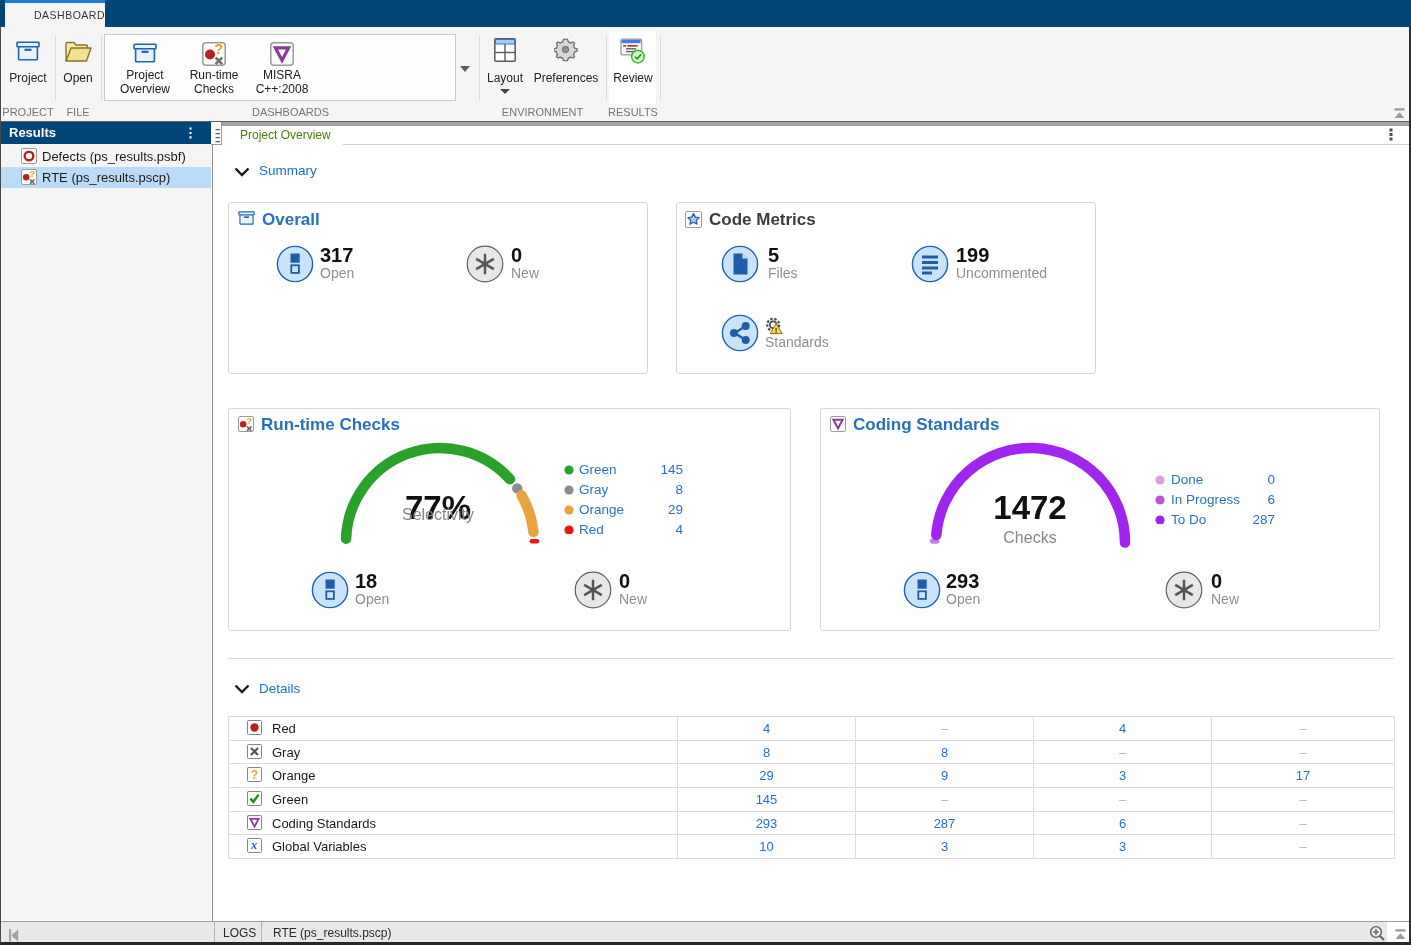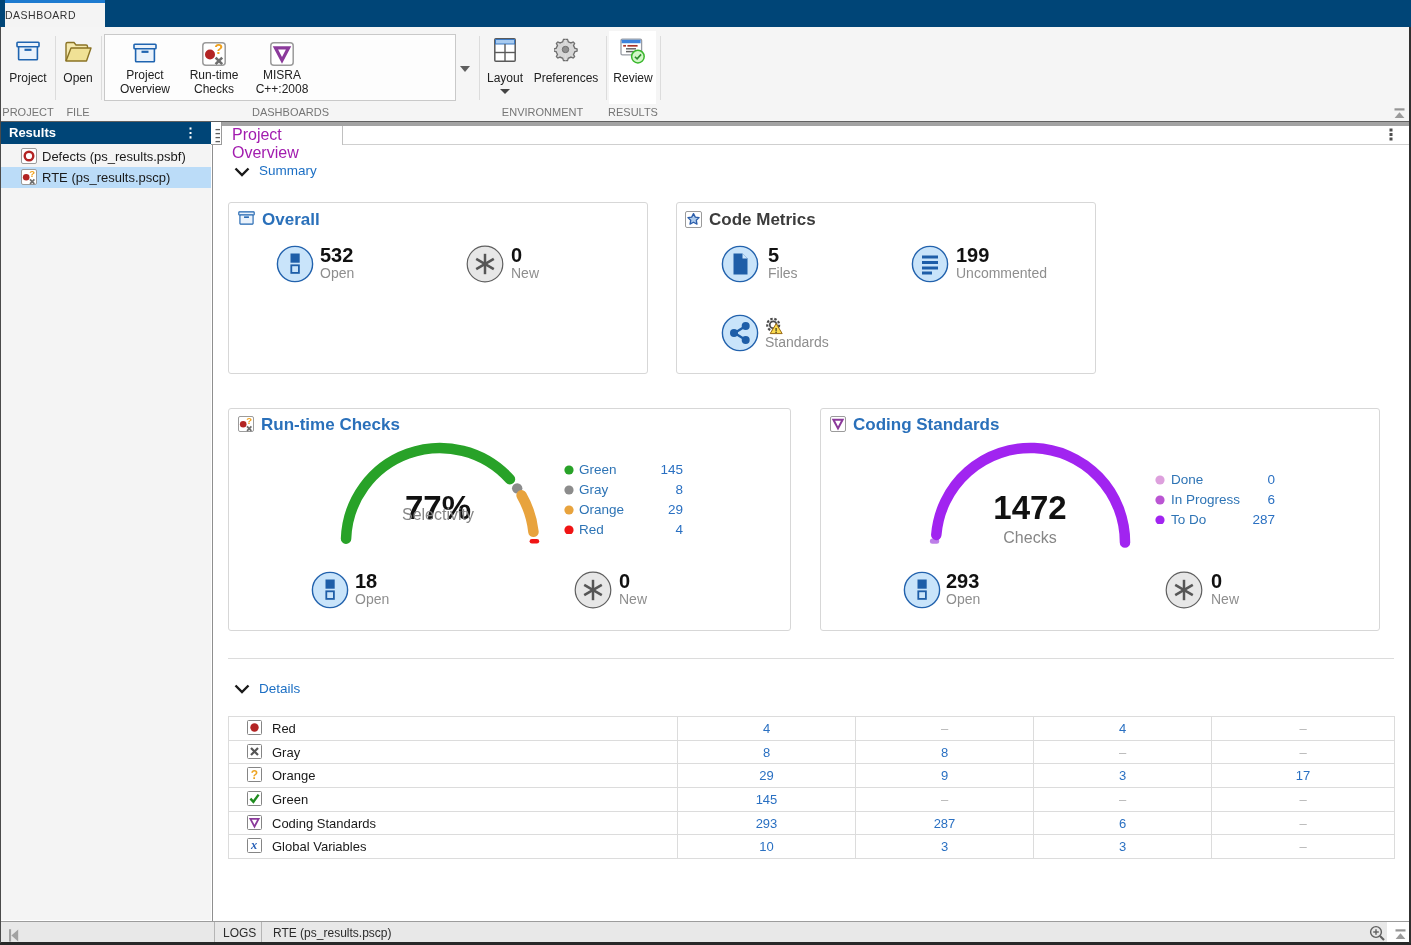--- a/index.html
+++ b/index.html
@@ -2,42 +2,42 @@
 <html><head>
 <meta charset="utf-8">
 <style>
 * { margin:0; padding:0; box-sizing:border-box; }
 html,body { width:1411px; height:945px; overflow:hidden; }
 body { font-family:"Liberation Sans", sans-serif; background:#fff; position:relative; }
 .abs { position:absolute; }
 
 
 #titlebar { left:0; top:0; width:1411px; height:27px; background:#004577; }
-#dtab { left:5px; top:0; width:100px; height:27px; background:#f4f4f4; border-top:3px solid #1d7bd0; color:#333; font-size:10.5px; letter-spacing:0.5px; text-align:left; line-height:24px; }
+#dtab { left:5px; top:0; width:100px; height:27px; background:#f4f4f4; border-top:3px solid #1d7bd0; color:#333; font-size:10.5px; letter-spacing:0.5px; text-align:right; line-height:24px; }
 
 
 #ribbon { left:0; top:27px; width:1411px; height:95px; background:#f5f5f5; border-bottom:1px solid #616161; border-left:1px solid #9a9a9a; border-right:1px solid #555; }
 .rsep { width:1px; top:9px; height:64px; background:#dcdcdc; }
 .rlabel { top:79px; height:14px; font-size:11px; color:#757575; text-align:center; }
 .rbtn-label { font-size:12px; color:#222; text-align:center; line-height:14px; }
 #dashgroup { left:103px; top:7px; width:352px; height:67px; background:#fdfdfd; border:1px solid #c9c9c9; }
 #reviewbox { left:608px; top:4px; width:47px; height:73px; background:#fff; }
 
 
 #leftpanel { left:1px; top:122px; width:210px; height:798px; background:#f4f4f4; }
 #lphead { left:0; top:0; width:210px; height:22px; background:#004577; color:#fff; font-weight:bold; font-size:13px; line-height:22px; padding-left:8px; }
 .lprow { left:0; width:210px; height:21px; font-size:13px; color:#1a1a1a; line-height:21px; }
 .lprow .ic { position:absolute; left:20px; top:2px; }
 .lprow .tx { position:absolute; left:41px; }
 
 
 #splitter { left:211px; top:122px; width:11px; height:798px; background:#fff; }
 #main { left:222px; top:122px; width:1188px; height:798px; background:#fff; }
 #tabstrip-top { left:0; top:0; width:1188px; height:4px; background:#a3a3a3; }
-#ptab { left:0; top:4px; width:121px; height:19px; background:#fff; border-right:1px solid #c0c0c0; font-size:16px; color:#a21caf; line-height:18px; padding-left:10px; }
+#ptab { left:8px; top:4px; width:121px; height:19px; background:#fff; border-right:1px solid #c0c0c0; font-size:12px; color:#4d7c0f; line-height:18px; padding-left:10px; }
 #tabrest { left:121px; top:4px; width:1067px; height:19px; background:#fff; border-bottom:1px solid #cfcfcf; }
 
 
 .seclink { color:#1c6fc4; font-size:13.5px; }
 .card { position:absolute; border:1px solid #d7d7d7; border-radius:3px; background:#fff; }
 .cardtitle { position:absolute; font-size:17px; font-weight:bold; }
 .bignum { position:absolute; font-size:20px; font-weight:bold; color:#111; }
 .graylab { position:absolute; font-size:14px; color:#8e8e8e; }
 .gaugenum { position:absolute; font-size:33px; font-weight:bold; color:#111; text-align:center; }
 .gaugelab { position:absolute; font-size:16px; color:#868686; text-align:center; }
@@ -193,21 +193,21 @@
         <rect x="1" y="1.2" width="22" height="4.6" rx="0.8" fill="#eaf2fb" stroke="#1f64b0" stroke-width="1.6"></rect>
         <rect x="2.6" y="5.8" width="18.8" height="13" rx="0.8" fill="#eaf2fb" stroke="#1f64b0" stroke-width="1.6"></rect>
         <line x1="8.5" y1="8.8" x2="15.5" y2="8.8" stroke="#1f64b0" stroke-width="2.2"></line>
       </svg></div>
   <div class="cardtitle" style="left:40px; top:88px; color:#2a70ba;">Overall</div>
   <div class="abs" style="left:54px; top:123px;"><svg width="38" height="38" viewBox="0 0 38 38">
         <circle cx="19" cy="19" r="17.6" fill="#c9e4fa" stroke="#2262ad" stroke-width="1.4"></circle>
         <rect x="14.5" y="8.5" width="9.2" height="9.2" fill="#1e5ea8"></rect>
         <rect x="15.3" y="20.3" width="7.6" height="7.6" fill="none" stroke="#1e5ea8" stroke-width="1.8"></rect>
       </svg></div>
-  <div class="bignum" style="left:98px; top:122px;">532</div>
+  <div class="bignum" style="left:98px; top:122px;">317</div>
   <div class="graylab" style="left:98px; top:143px;">Open</div>
   <div class="abs" style="left:244px; top:123px;"><svg width="38" height="38" viewBox="0 0 38 38">
         <circle cx="19" cy="19" r="17.8" fill="#e7e7e7" stroke="#5f5f5f" stroke-width="1.2"></circle>
         <g stroke="#565656" stroke-width="2.5">
           <line x1="19" y1="8.8" x2="19" y2="29.2"></line>
           <line x1="10.2" y1="13.9" x2="27.8" y2="24.1"></line>
           <line x1="27.8" y1="13.9" x2="10.2" y2="24.1"></line>
         </g>
       </svg></div>
   <div class="bignum" style="left:289px; top:122px;">0</div>

